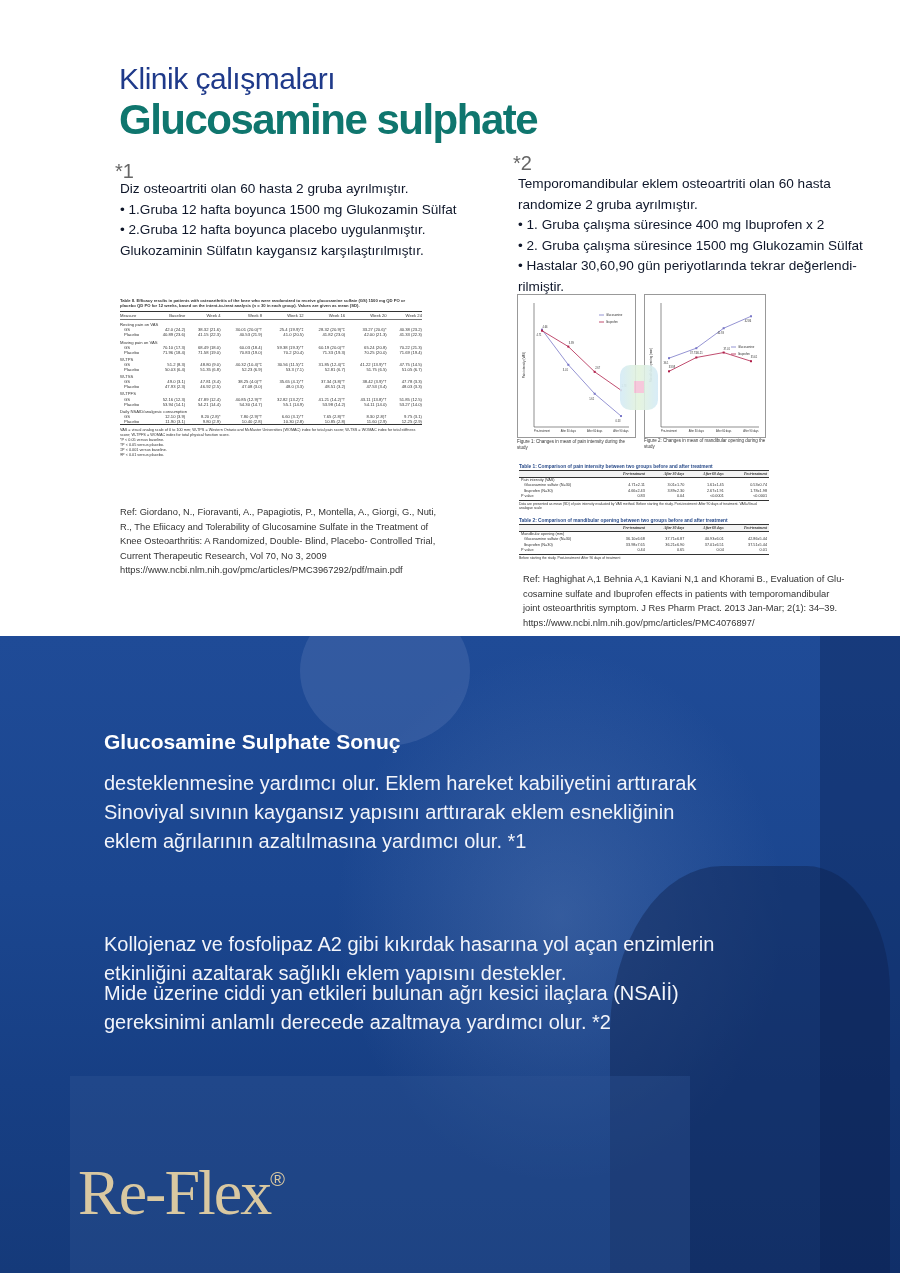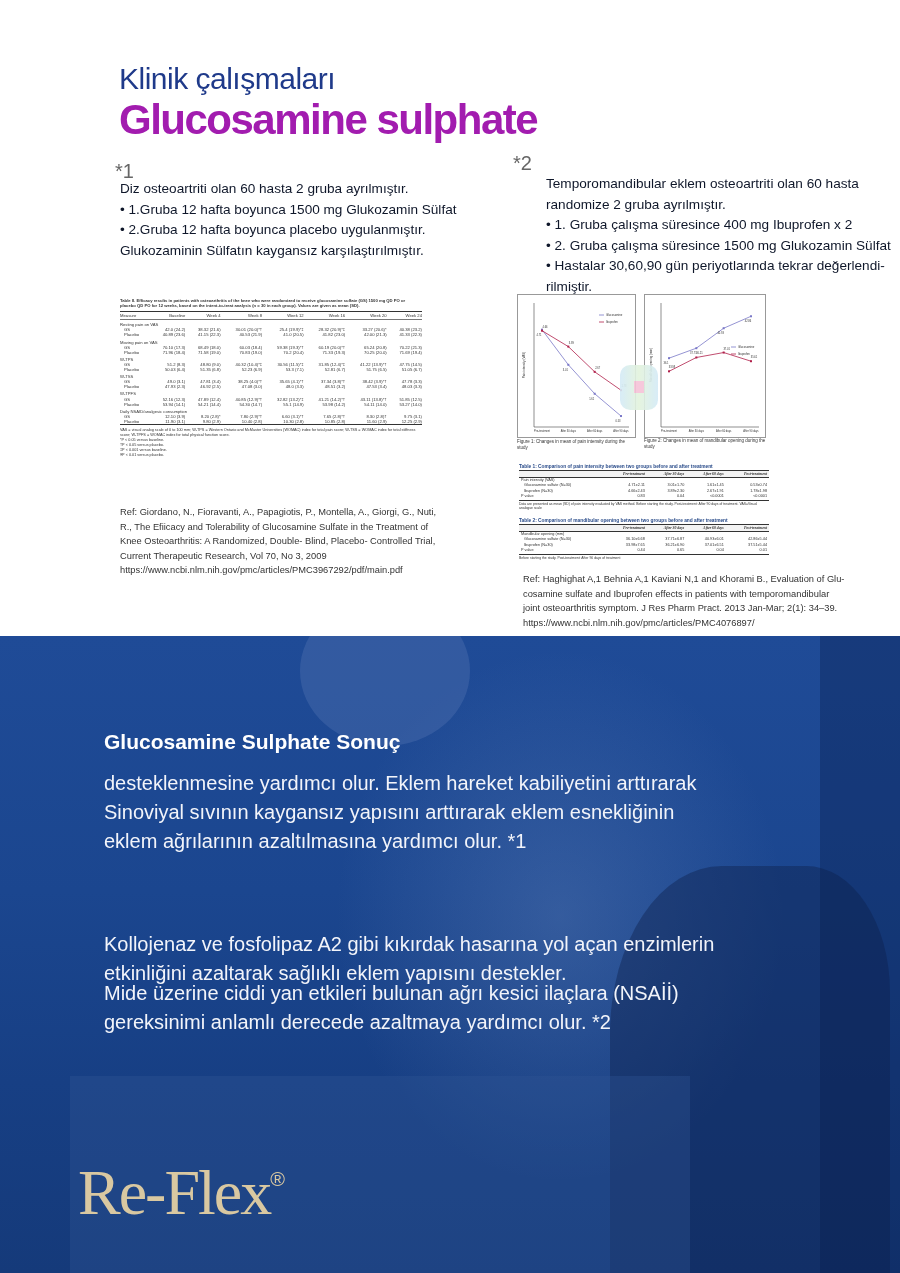--- a/index.html
+++ b/index.html
@@ -1,19 +1,19 @@
 <!DOCTYPE html>
 <html><head>
 <meta charset="utf-8">
 <style>
   html,body{margin:0;padding:0;}
   body{width:900px;height:1273px;position:relative;overflow:hidden;background:#fff;font-family:"Liberation Sans",sans-serif;color:#555;}
   .top{position:absolute;left:17px;top:0;width:900px;height:640px;background:#fff;}
   .kicker{position:absolute;left:102px;top:62px;font-size:30px;color:#1f3a8a;letter-spacing:-0.5px;}
-  .title{position:absolute;left:102px;top:96px;font-size:42px;font-weight:bold;color:#a21caf;letter-spacing:-1.5px;}
+  .title{position:absolute;left:102px;top:96px;font-size:42px;font-weight:bold;color:#0f766e;letter-spacing:-1.5px;}
   .mark{position:absolute;font-size:20px;color:#666;}
   .para{position:absolute;font-size:13.6px;line-height:20.5px;color:#0f172a;}
   .para div{white-space:nowrap;}
   .ref{position:absolute;font-size:9.3px;line-height:14.6px;color:#333;white-space:nowrap;}
   
   .tbl2{position:absolute;left:103px;top:298px;width:302px;font-size:4.2px;color:#333;line-height:5.1px;}
   .tbl2 .cap{font-weight:bold;margin-bottom:3px;}
   .tbl2 table{width:100%;border-collapse:collapse;}
   .tbl2 th{font-weight:normal;text-align:right;border-top:1px solid #333;border-bottom:1px solid #777;padding:1px 0;}
   .tbl2 th:first-child,.tbl2 td:first-child{text-align:left;}
@@ -222,21 +222,21 @@
 
   <div class="ref" style="left:103px;top:505px;">
     <div>Ref: Giordano, N., Fioravanti, A., Papagiotis, P., Montella, A., Giorgi, G., Nuti,</div>
     <div>R., The Efiicacy and Tolerability of Glucosamine Sulfate in the Treatment of</div>
     <div>Knee Osteoarthritis: A Randomized, Double- Blind, Placebo- Controlled Trial,</div>
     <div>Current Therapeutic Research, Vol 70, No 3, 2009</div>
     <div>https://www.ncbi.nlm.nih.gov/pmc/articles/PMC3967292/pdf/main.pdf</div>
   </div>
 
   <div class="mark" style="left:496px;top:152px;">*2</div>
-  <div class="para" style="left:501px;top:174px;margin-left:28px;">
+  <div class="para" style="left:501px;top:174px;">
     <div>Temporomandibular eklem osteoartriti olan 60 hasta</div>
     <div>randomize 2 gruba ayrılmıştır.</div>
     <div>•  1. Gruba çalışma süresince 400 mg Ibuprofen x 2</div>
     <div>•  2. Gruba çalışma süresince 1500 mg Glukozamin Sülfat</div>
     <div>•  Hastalar 30,60,90 gün periyotlarında tekrar değerlendi-</div>
     <div>rilmiştir.</div>
   </div>
 
   <div class="fig" style="left:500px;top:294px;width:117px;height:142px;">
     <svg id="chart0" width="117" height="142">

